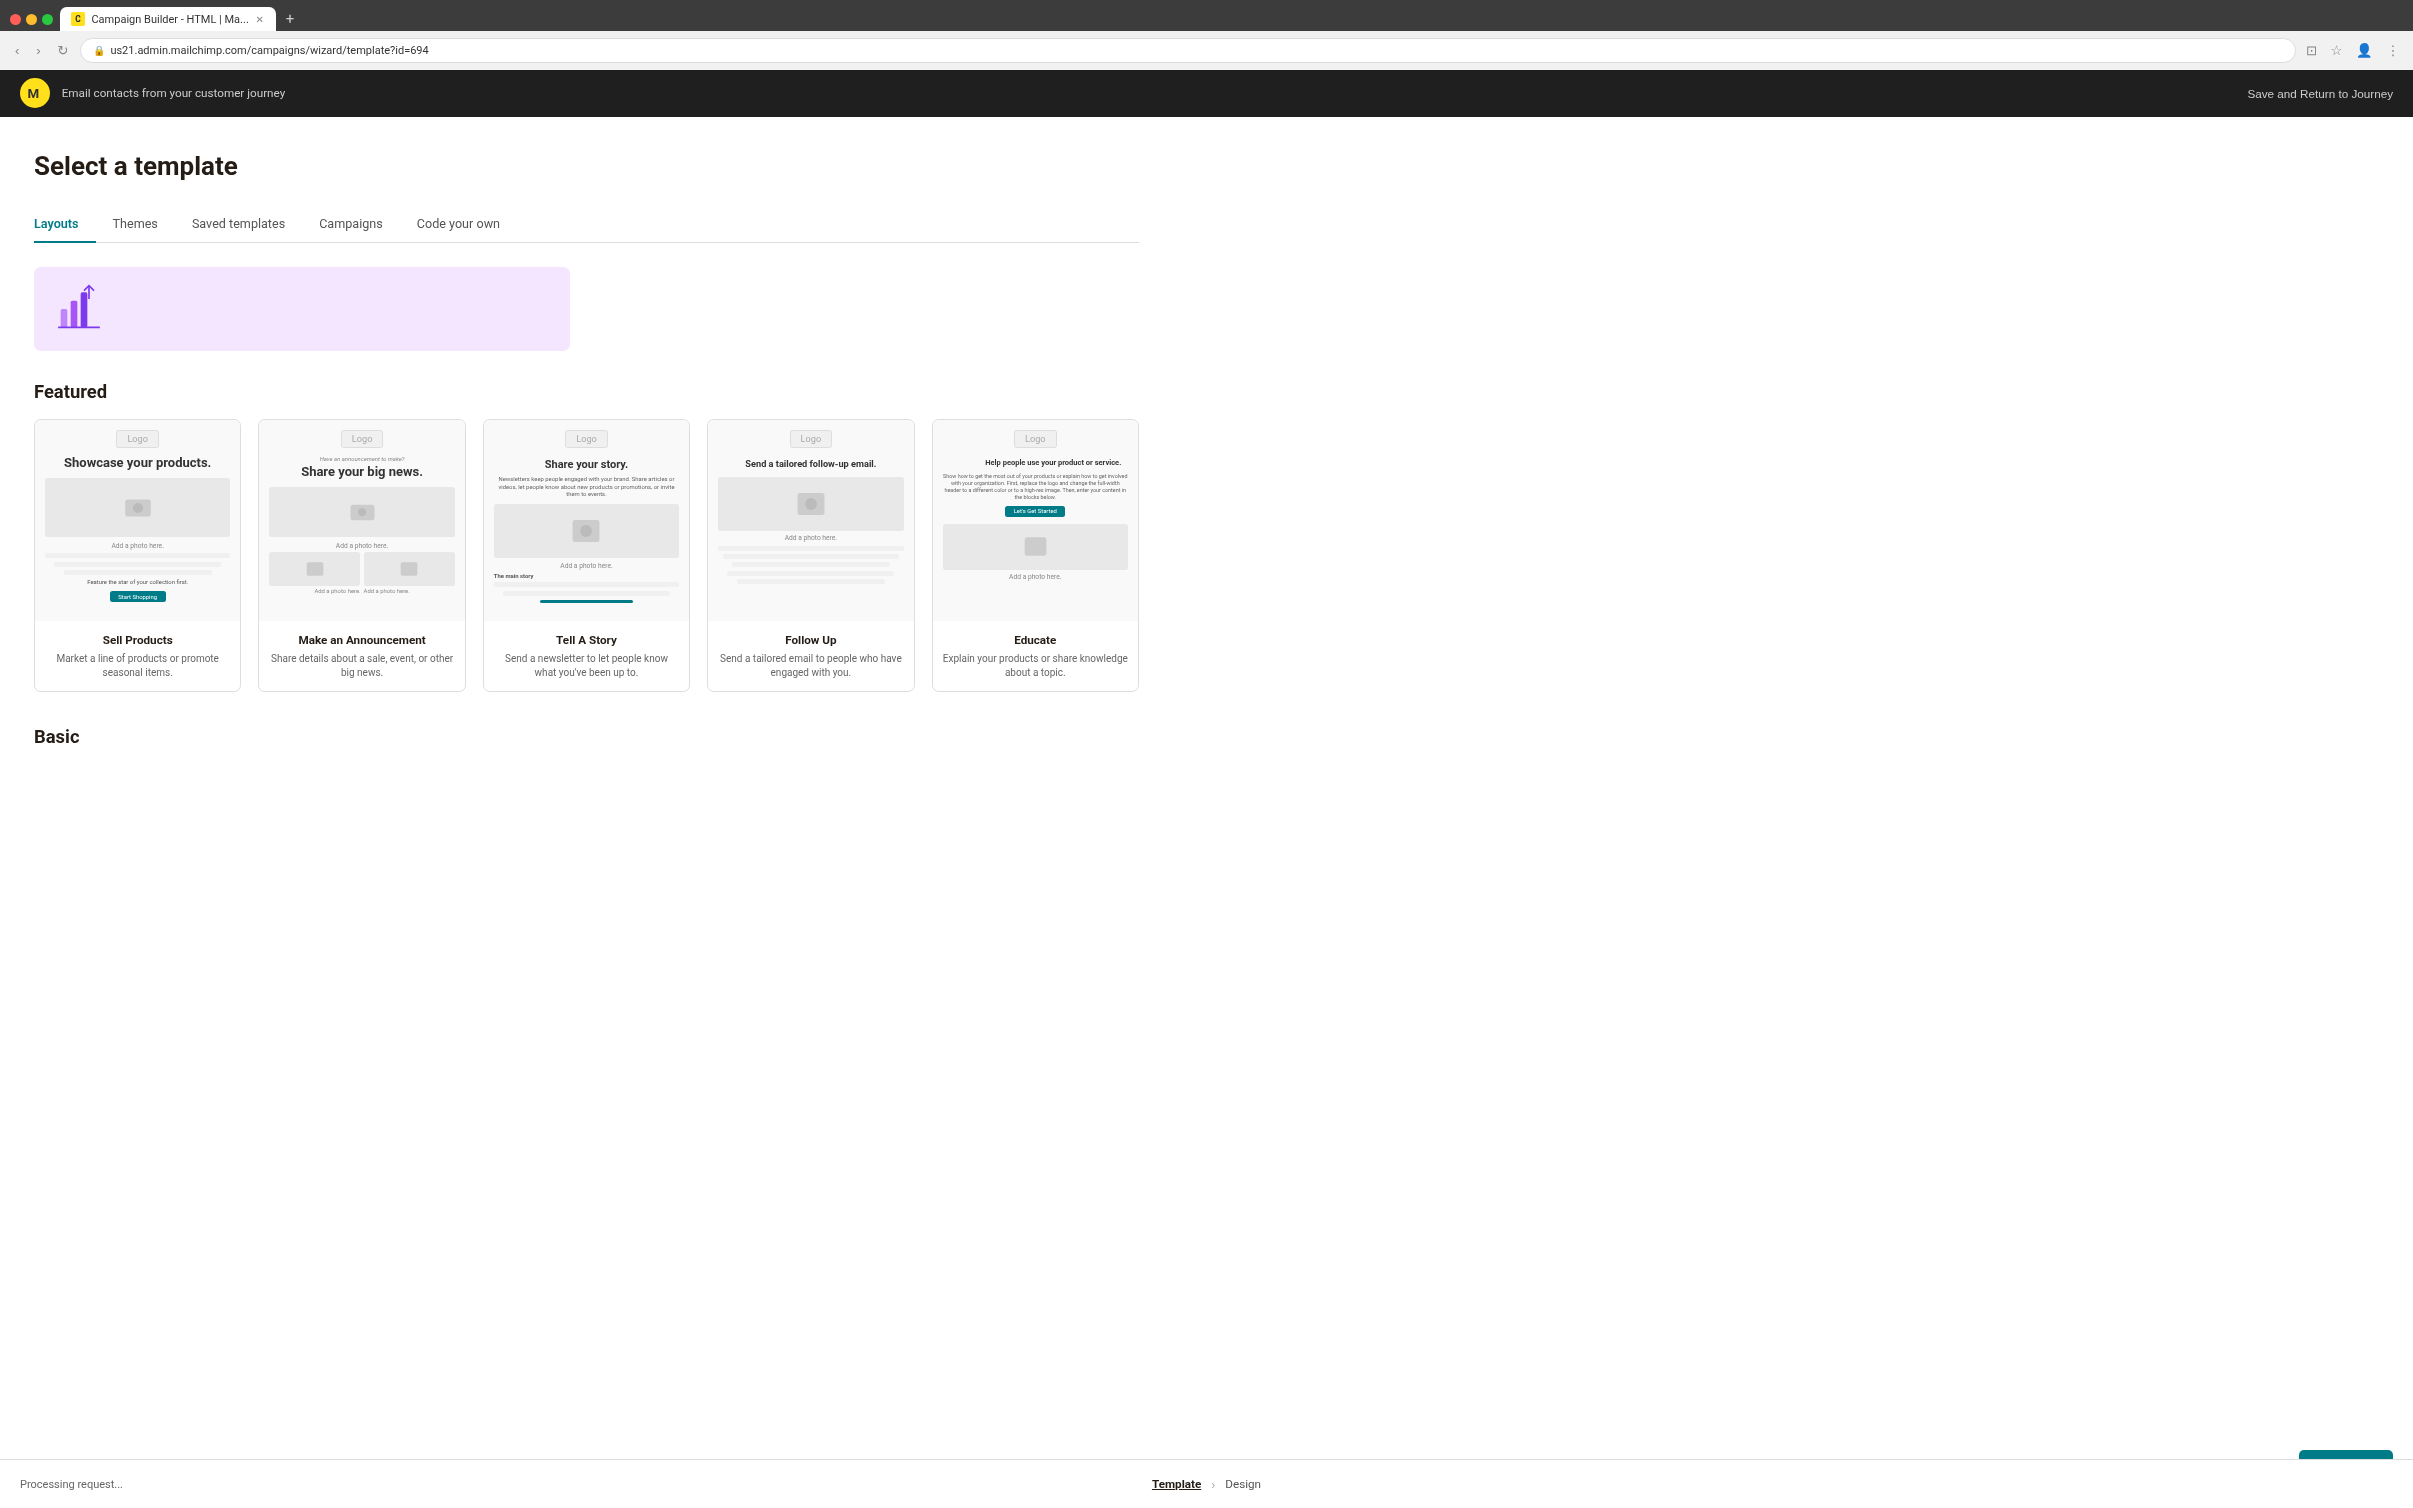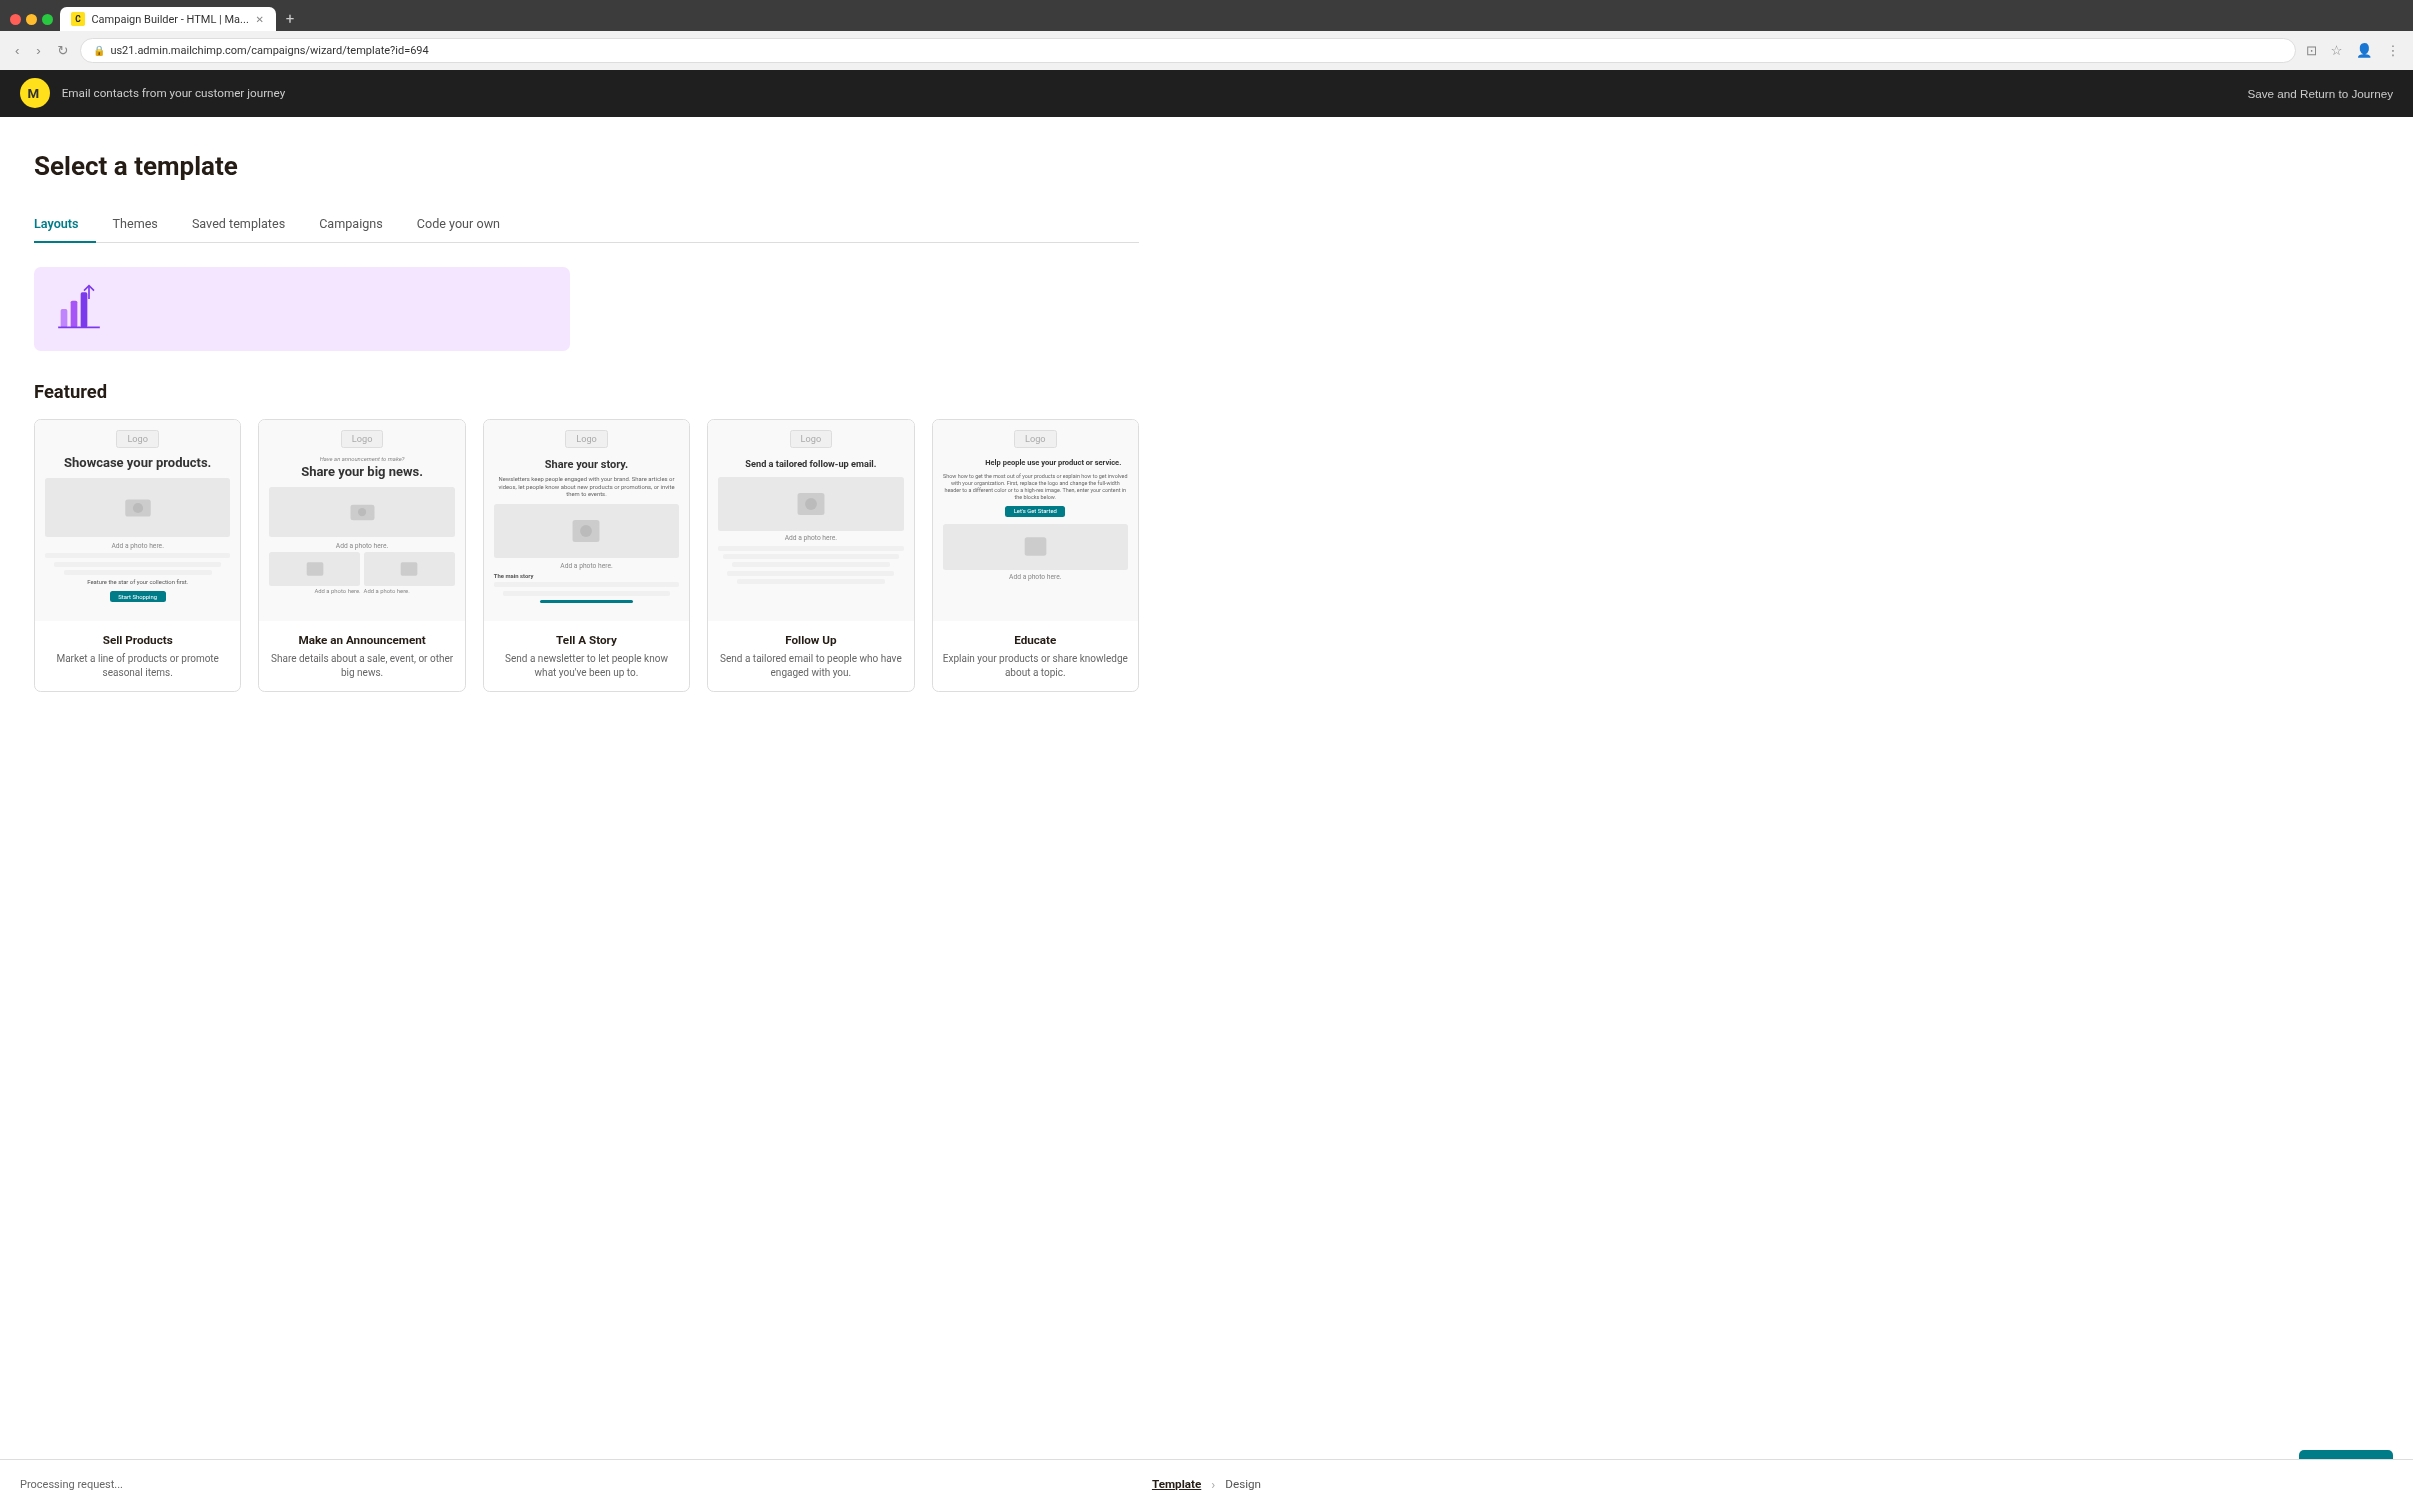--- a/index.html
+++ b/index.html
@@ -267,20 +267,21 @@
         <div style="font-size:6.7px;color:#888;text-align:center;">Add a photo here.</div>
       </div>
       <div class="template-info">
         <div class="template-name">Educate</div>
         <div class="template-desc">Explain your products or share knowledge about a topic.</div>
       </div>
     </div>
 
   </div>
 
+  <div class="section-title">Basic</div>
 
   <div style="height:67px;"></div>
 </div>
 
 <div class="status-bar">
   <span class="processing-text">Processing request...</span>
   <div class="status-steps">
     <span class="footer-step active">Template</span>
     <span class="footer-arrow">›</span>
     <span class="footer-step">Design</span>

